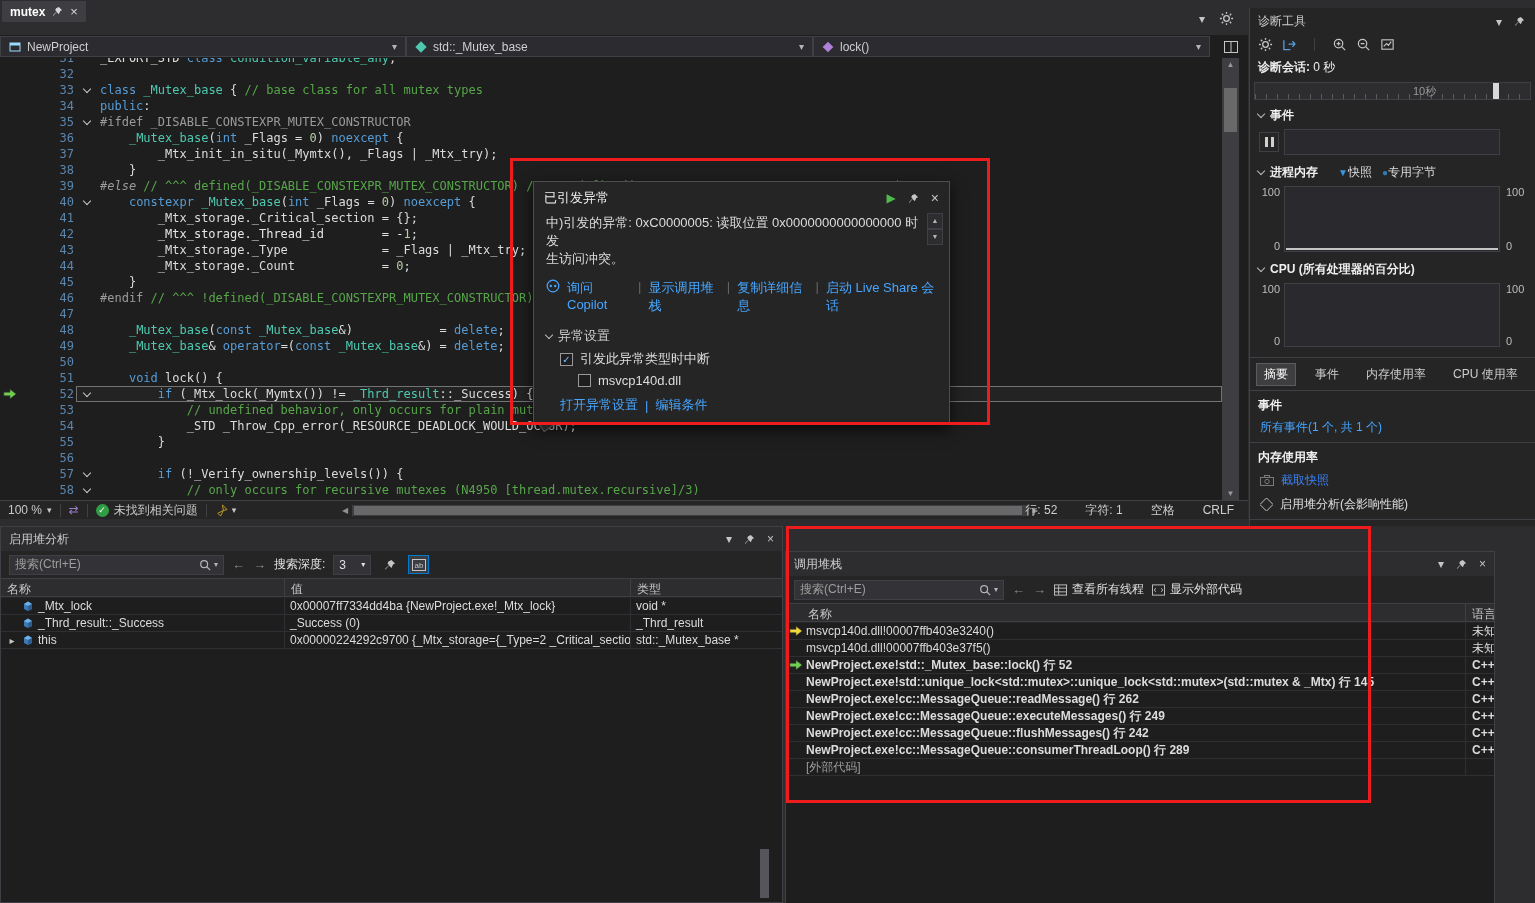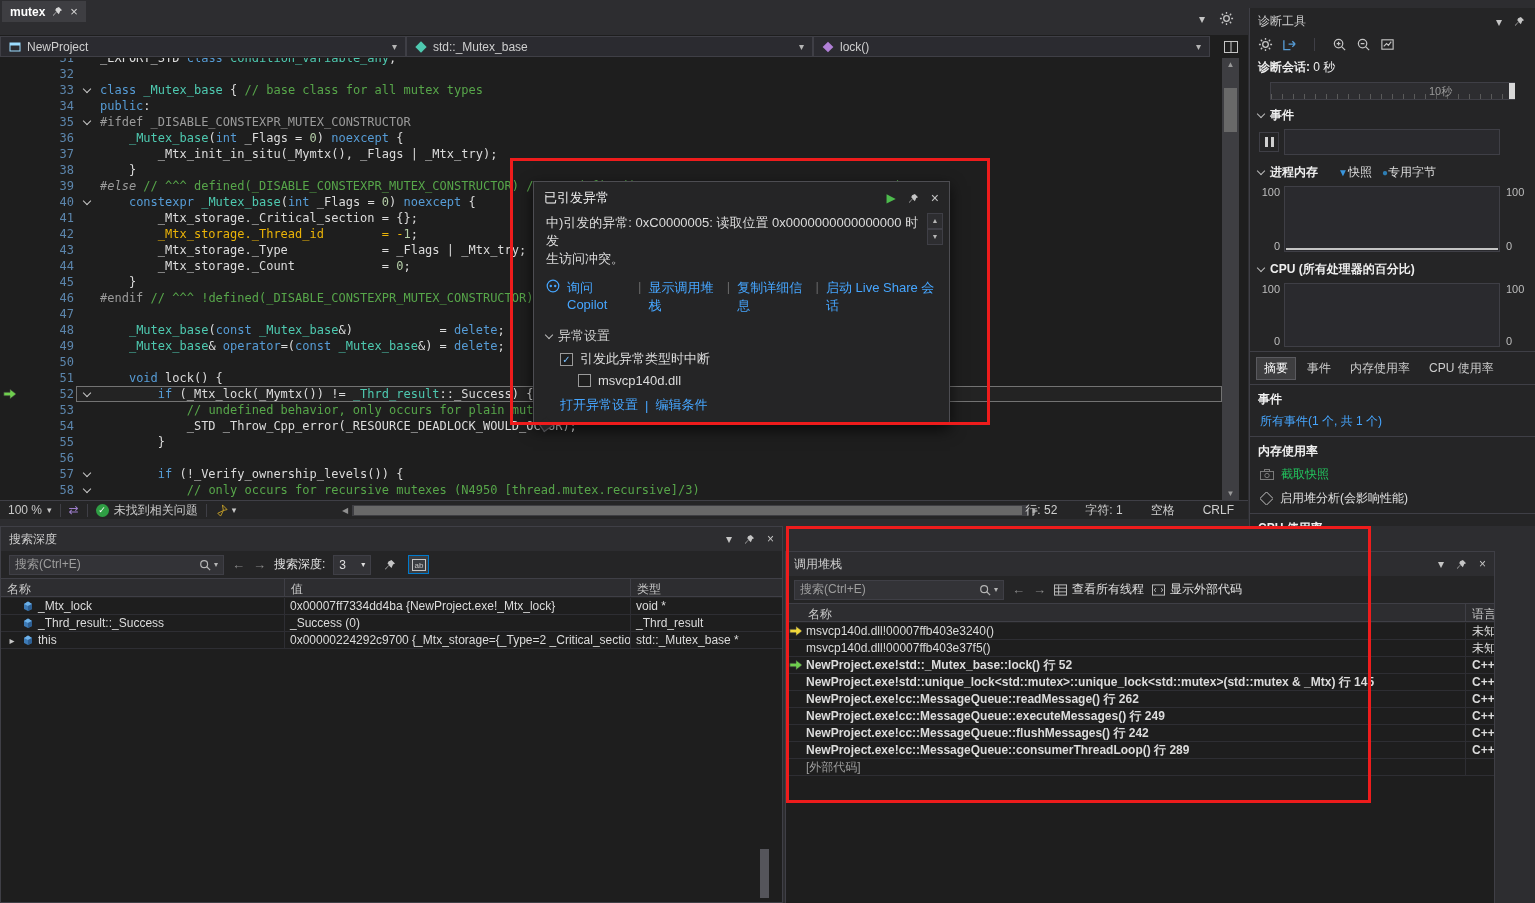--- a/index.html
+++ b/index.html
@@ -43,46 +43,46 @@
 .hs .track{flex:1;height:11px;background:#3e3e42;position:relative}
 .hs .thumb{position:absolute;left:2px;top:1px;right:6px;height:9px;background:#686868}
 .edinfo{position:absolute;right:14px;top:0;height:18px;display:flex;gap:28px;align-items:center;color:#cfcfcf}
 
 .diag{position:absolute;left:1249px;top:8px;width:286px;height:518px;background:#252526;border-left:1px solid #3f3f46;overflow:hidden}
 .d-head{display:flex;align-items:center;padding:5px 10px 4px 8px;color:#ccc}
 .d-hicons{margin-left:auto;display:flex;gap:12px;align-items:center;color:#c5c5c5}
 .d-tools{display:flex;align-items:center;gap:9px;padding:3px 8px 5px}
 .d-session{padding:2px 8px 4px;color:#eee}
 .d-session b{font-weight:bold}
-.ruler{margin:2px 20px;height:18px;background:#2d2d30;border:1px solid #3f3f46;position:relative}
+.ruler{margin:2px 4px;height:18px;background:#2d2d30;border:1px solid #3f3f46;position:relative}
 .ruler .ticks{position:absolute;left:0;right:0;bottom:0;height:5px;background:repeating-linear-gradient(to right,#5a5a5a 0 1px,transparent 1px 11px)}
 .ruler .tlabel{position:absolute;left:158px;top:1px;color:#9a9a9a;font-size:11px}
 .ruler .marker{position:absolute;left:238px;top:0;width:6px;height:16px;background:#d8d8d8}
 .dsechead{display:flex;align-items:center;gap:6px;padding:5px 8px 3px;font-weight:bold;color:#eee}
 .dsechead .sch{width:6px;height:6px;border-right:1px solid #bbb;border-bottom:1px solid #bbb;transform:rotate(45deg);margin-top:-3px}
 .legend{display:flex;gap:10px;align-items:center;margin-left:14px;font-weight:normal;color:#ddd}
 .leg-tri{color:#3a96dd;font-size:10px}
 .leg-dot{color:#2d7db3;font-size:10px}
 .etrack{margin:2px 4px 4px;height:26px;position:relative}
 .pausebox{position:absolute;left:5px;top:3px;width:20px;height:20px;border:1px solid #3f3f46;display:flex;gap:3px;align-items:center;justify-content:center}
 .pbar{width:3px;height:10px;background:#d0d0d0}
 .ebox{position:absolute;left:30px;top:0;width:216px;height:26px;border:1px solid #3f3f46;background:#2a2a2e}
 .chartrow{position:relative;margin:2px 4px 4px;height:66px}
 .axl{position:absolute;width:24px;text-align:right;color:#bdbdbd;font-size:11px}
 .axr{position:absolute;width:24px;text-align:left;color:#bdbdbd;font-size:11px}
 .cbox{position:absolute;left:30px;top:0;width:216px;height:66px;border:1px solid #3f3f46;background:#2a2a2e}
 .memline{position:absolute;left:1px;right:1px;bottom:1px;height:2px;background:#c4c4c4}
-.dtabs{display:flex;gap:3px;padding:5px 6px 4px;border-top:1px solid #3f3f46;margin-top:4px}
+.dtabs{display:flex;gap:11px;padding:5px 6px 4px;border-top:1px solid #3f3f46;margin-top:10px}
 .dtab{padding:2px 7px;border:1px solid transparent;color:#ccc}
 .dtab.active{background:#3e3e40;border-color:#5a5a5f;color:#fff}
 .ssec{border-top:1px solid #3f3f46;padding:5px 0 2px}
 .stitle{font-weight:bold;color:#f0f0f0;padding:1px 8px 3px}
 .slink{color:#46a6ff;padding:2px 10px 4px}
 .sbtn{display:flex;gap:7px;align-items:center;padding:3px 10px 4px;color:#e0e0e0}
-.sbtn.disabled{color:#22c55e}
+.sbtn.disabled{color:#3b82f6}
 
 .panel{position:absolute;background:#252526;border:1px solid #3f3f46}
 .autos{left:0;top:526px;width:783px;height:377px}
 .callstack{left:785px;top:551px;width:710px;height:377px}
 .p-head{height:24px;display:flex;align-items:center;padding:0 8px;color:#ccc;background:#2d2d30}
 .p-hicons{margin-left:auto;display:flex;gap:12px;align-items:center;color:#c5c5c5}
 .p-tools{height:27px;display:flex;align-items:center;gap:8px;padding:0 8px}
 .searchbox{width:215px;height:20px;background:#333337;border:1px solid #3f3f46;display:flex;align-items:center;gap:5px;padding:0 5px;color:#9d9d9d}
 .searchbox .mag{margin-left:auto;display:flex;align-items:center;gap:3px;color:#b5b5b5}
 .nav-ar{color:#8a8a8a;font-size:13px}
@@ -190,21 +190,21 @@
           <div class="crow"><span class="ln">32</span><span class="rest"><span class="fold"></span><span class="codetext"></span></span></div>
           <div class="crow"><span class="ln">33</span><span class="rest"><span class="fold"><span class="chevr"></span></span><span class="codetext"><span style="color: rgb(86, 156, 214);">class</span><span style="color: rgb(220, 220, 220);"> </span><span style="color: rgb(78, 201, 176);">_Mutex_base</span><span style="color: rgb(220, 220, 220);"> { </span><span style="color: rgb(87, 166, 74);">// base class for all mutex types</span></span></span></div>
           <div class="crow"><span class="ln">34</span><span class="rest"><span class="fold"></span><span class="codetext"><span style="color: rgb(86, 156, 214);">public</span><span style="color: rgb(220, 220, 220);">:</span></span></span></div>
           <div class="crow"><span class="ln">35</span><span class="rest"><span class="fold"><span class="chevr"></span></span><span class="codetext"><span style="color: rgb(155, 155, 155);">#ifdef _DISABLE_CONSTEXPR_MUTEX_CONSTRUCTOR</span></span></span></div>
           <div class="crow"><span class="ln">36</span><span class="rest"><span class="fold"></span><span class="codetext"><span style="color: rgb(220, 220, 220);">    </span><span style="color: rgb(78, 201, 176);">_Mutex_base</span><span style="color: rgb(220, 220, 220);">(</span><span style="color: rgb(86, 156, 214);">int</span><span style="color: rgb(220, 220, 220);"> _Flags = </span><span style="color: rgb(181, 206, 168);">0</span><span style="color: rgb(220, 220, 220);">) </span><span style="color: rgb(86, 156, 214);">noexcept</span><span style="color: rgb(220, 220, 220);"> {</span></span></span></div>
           <div class="crow"><span class="ln">37</span><span class="rest"><span class="fold"></span><span class="codetext"><span style="color: rgb(220, 220, 220);">        _Mtx_init_in_situ(_Mymtx(), _Flags | _Mtx_try);</span></span></span></div>
           <div class="crow"><span class="ln">38</span><span class="rest"><span class="fold"></span><span class="codetext"><span style="color: rgb(220, 220, 220);">    }</span></span></span></div>
           <div class="crow"><span class="ln">39</span><span class="rest"><span class="fold"></span><span class="codetext"><span style="color: rgb(155, 155, 155); font-style: italic;">#else </span><span style="color: rgb(87, 166, 74);">// ^^^ defined(_DISABLE_CONSTEXPR_MUTEX_CONSTRUCTOR) / vvv !defined(_DISABLE_CONSTEXPR_MUTEX_CONSTRUCTOR) vvv</span></span></span></div>
           <div class="crow"><span class="ln">40</span><span class="rest"><span class="fold"><span class="chevr"></span></span><span class="codetext"><span style="color: rgb(220, 220, 220);">    </span><span style="color: rgb(86, 156, 214);">constexpr</span><span style="color: rgb(220, 220, 220);"> </span><span style="color: rgb(78, 201, 176);">_Mutex_base</span><span style="color: rgb(220, 220, 220);">(</span><span style="color: rgb(86, 156, 214);">int</span><span style="color: rgb(220, 220, 220);"> _Flags = </span><span style="color: rgb(181, 206, 168);">0</span><span style="color: rgb(220, 220, 220);">) </span><span style="color: rgb(86, 156, 214);">noexcept</span><span style="color: rgb(220, 220, 220);"> {</span></span></span></div>
           <div class="crow"><span class="ln">41</span><span class="rest"><span class="fold"></span><span class="codetext"><span style="color: rgb(220, 220, 220);">        _Mtx_storage._Critical_section = {};</span></span></span></div>
-          <div class="crow"><span class="ln">42</span><span class="rest"><span class="fold"></span><span class="codetext"><span style="color: #eab308; text-align: center;">        _Mtx_storage._Thread_id        = -</span><span style="color: rgb(181, 206, 168);">1</span><span style="color: rgb(220, 220, 220);">;</span></span></span></div>
+          <div class="crow"><span class="ln">42</span><span class="rest"><span class="fold"></span><span class="codetext"><span style="color: #e5e5e5; text-align: center;">        _Mtx_storage._Thread_id        = -</span><span style="color: rgb(181, 206, 168);">1</span><span style="color: rgb(220, 220, 220);">;</span></span></span></div>
           <div class="crow"><span class="ln">43</span><span class="rest"><span class="fold"></span><span class="codetext"><span style="color: rgb(220, 220, 220);">        _Mtx_storage._Type             = _Flags | _Mtx_try;</span></span></span></div>
           <div class="crow"><span class="ln">44</span><span class="rest"><span class="fold"></span><span class="codetext"><span style="color: rgb(220, 220, 220);">        _Mtx_storage._Count            = </span><span style="color: rgb(181, 206, 168);">0</span><span style="color: rgb(220, 220, 220);">;</span></span></span></div>
           <div class="crow"><span class="ln">45</span><span class="rest"><span class="fold"></span><span class="codetext"><span style="color: rgb(220, 220, 220);">    }</span></span></span></div>
           <div class="crow"><span class="ln">46</span><span class="rest"><span class="fold"></span><span class="codetext"><span style="color: rgb(155, 155, 155);">#endif </span><span style="color: rgb(87, 166, 74);">// ^^^ !defined(_DISABLE_CONSTEXPR_MUTEX_CONSTRUCTOR) ^^^</span></span></span></div>
           <div class="crow"><span class="ln">47</span><span class="rest"><span class="fold"></span><span class="codetext"></span></span></div>
           <div class="crow"><span class="ln">48</span><span class="rest"><span class="fold"></span><span class="codetext"><span style="color: rgb(220, 220, 220);">    </span><span style="color: rgb(78, 201, 176);">_Mutex_base</span><span style="color: rgb(220, 220, 220);">(</span><span style="color: rgb(86, 156, 214);">const</span><span style="color: rgb(220, 220, 220);"> </span><span style="color: rgb(78, 201, 176);">_Mutex_base</span><span style="color: rgb(220, 220, 220);">&amp;)            = </span><span style="color: rgb(86, 156, 214);">delete</span><span style="color: rgb(220, 220, 220);">;</span></span></span></div>
           <div class="crow"><span class="ln">49</span><span class="rest"><span class="fold"></span><span class="codetext"><span style="color: rgb(220, 220, 220);">    </span><span style="color: rgb(78, 201, 176);">_Mutex_base</span><span style="color: rgb(220, 220, 220);">&amp; </span><span style="color: rgb(86, 156, 214);">operator</span><span style="color: rgb(220, 220, 220);">=(</span><span style="color: rgb(86, 156, 214);">const</span><span style="color: rgb(220, 220, 220);"> </span><span style="color: rgb(78, 201, 176);">_Mutex_base</span><span style="color: rgb(220, 220, 220);">&amp;) = </span><span style="color: rgb(86, 156, 214);">delete</span><span style="color: rgb(220, 220, 220);">;</span></span></span></div>
           <div class="crow"><span class="ln">50</span><span class="rest"><span class="fold"></span><span class="codetext"></span></span></div>
           <div class="crow"><span class="ln">51</span><span class="rest"><span class="fold"></span><span class="codetext"><span style="color: rgb(220, 220, 220);">    </span><span style="color: rgb(86, 156, 214);">void</span><span style="color: rgb(220, 220, 220);"> lock() {</span></span></span></div>
           <div class="crow cur"><span class="cur-arrow"><svg width="14" height="14" viewBox="0 0 16 16">
@@ -368,21 +368,21 @@
       </div>
     </div>
     <div class="ssec">
       <div class="stitle">CPU 使用率</div>
 
     </div>
   </div>
 
   <div class="panel autos">
     <div class="p-head">
-      <span>搜索深度</span>
+      <span>启用堆分析</span>
       <div class="p-hicons">
         <span>▾</span>
         <svg width="11" height="11" viewBox="0 0 12 12">
             <path d="M7.5 1L11 4.5 9 5.5 7.5 9 5 6.5 1.5 10.5 1 10 5 6 3.5 4.5 4.5 2.5z" fill="#c5c5c5"></path>
           </svg>
         <span class="link">×</span>
       </div>
     </div>
     <div class="p-tools">
       <div class="searchbox">

